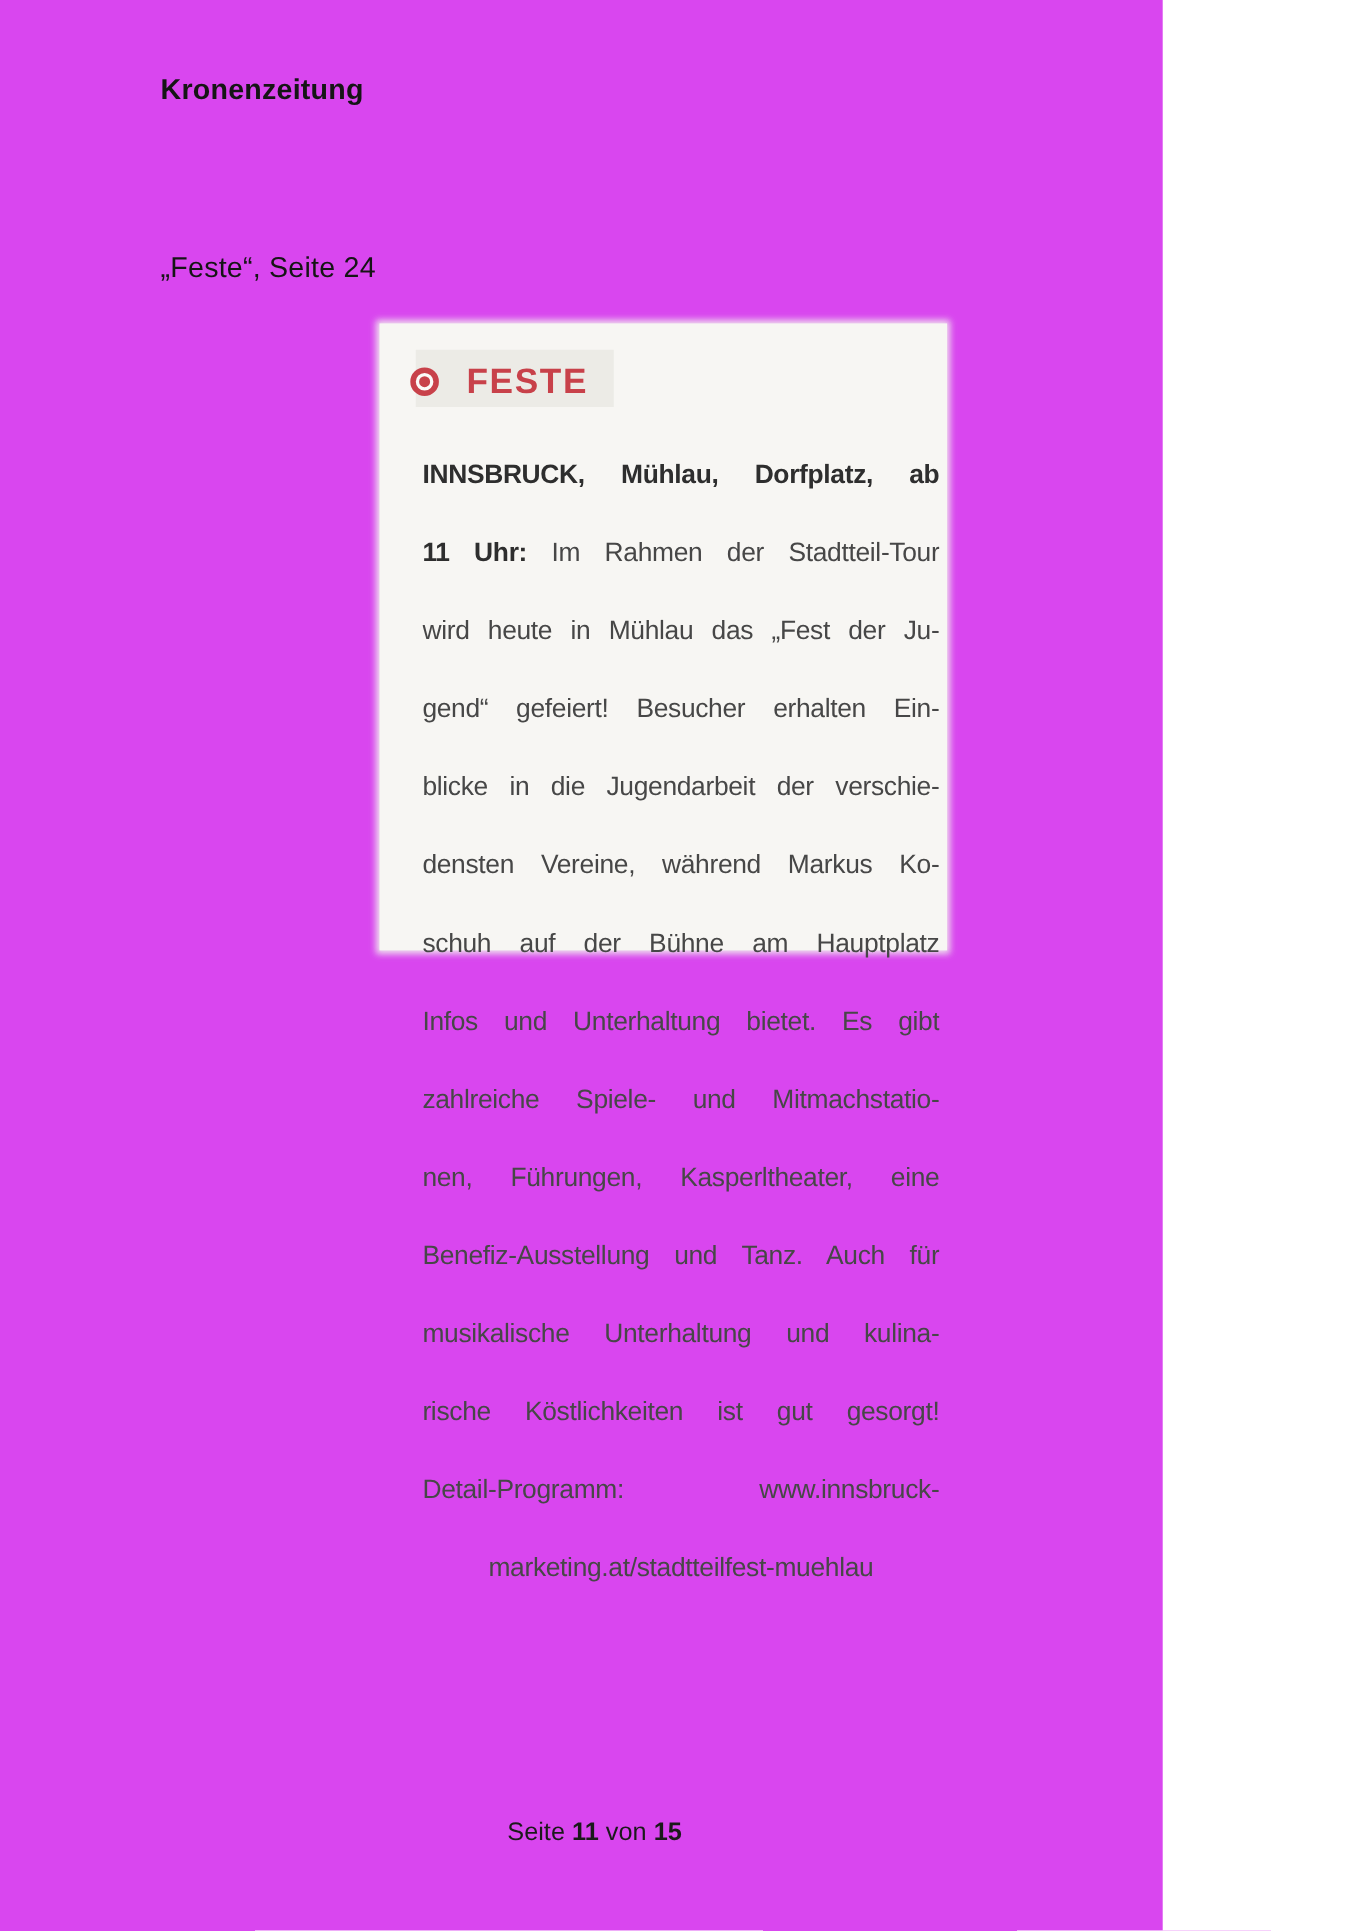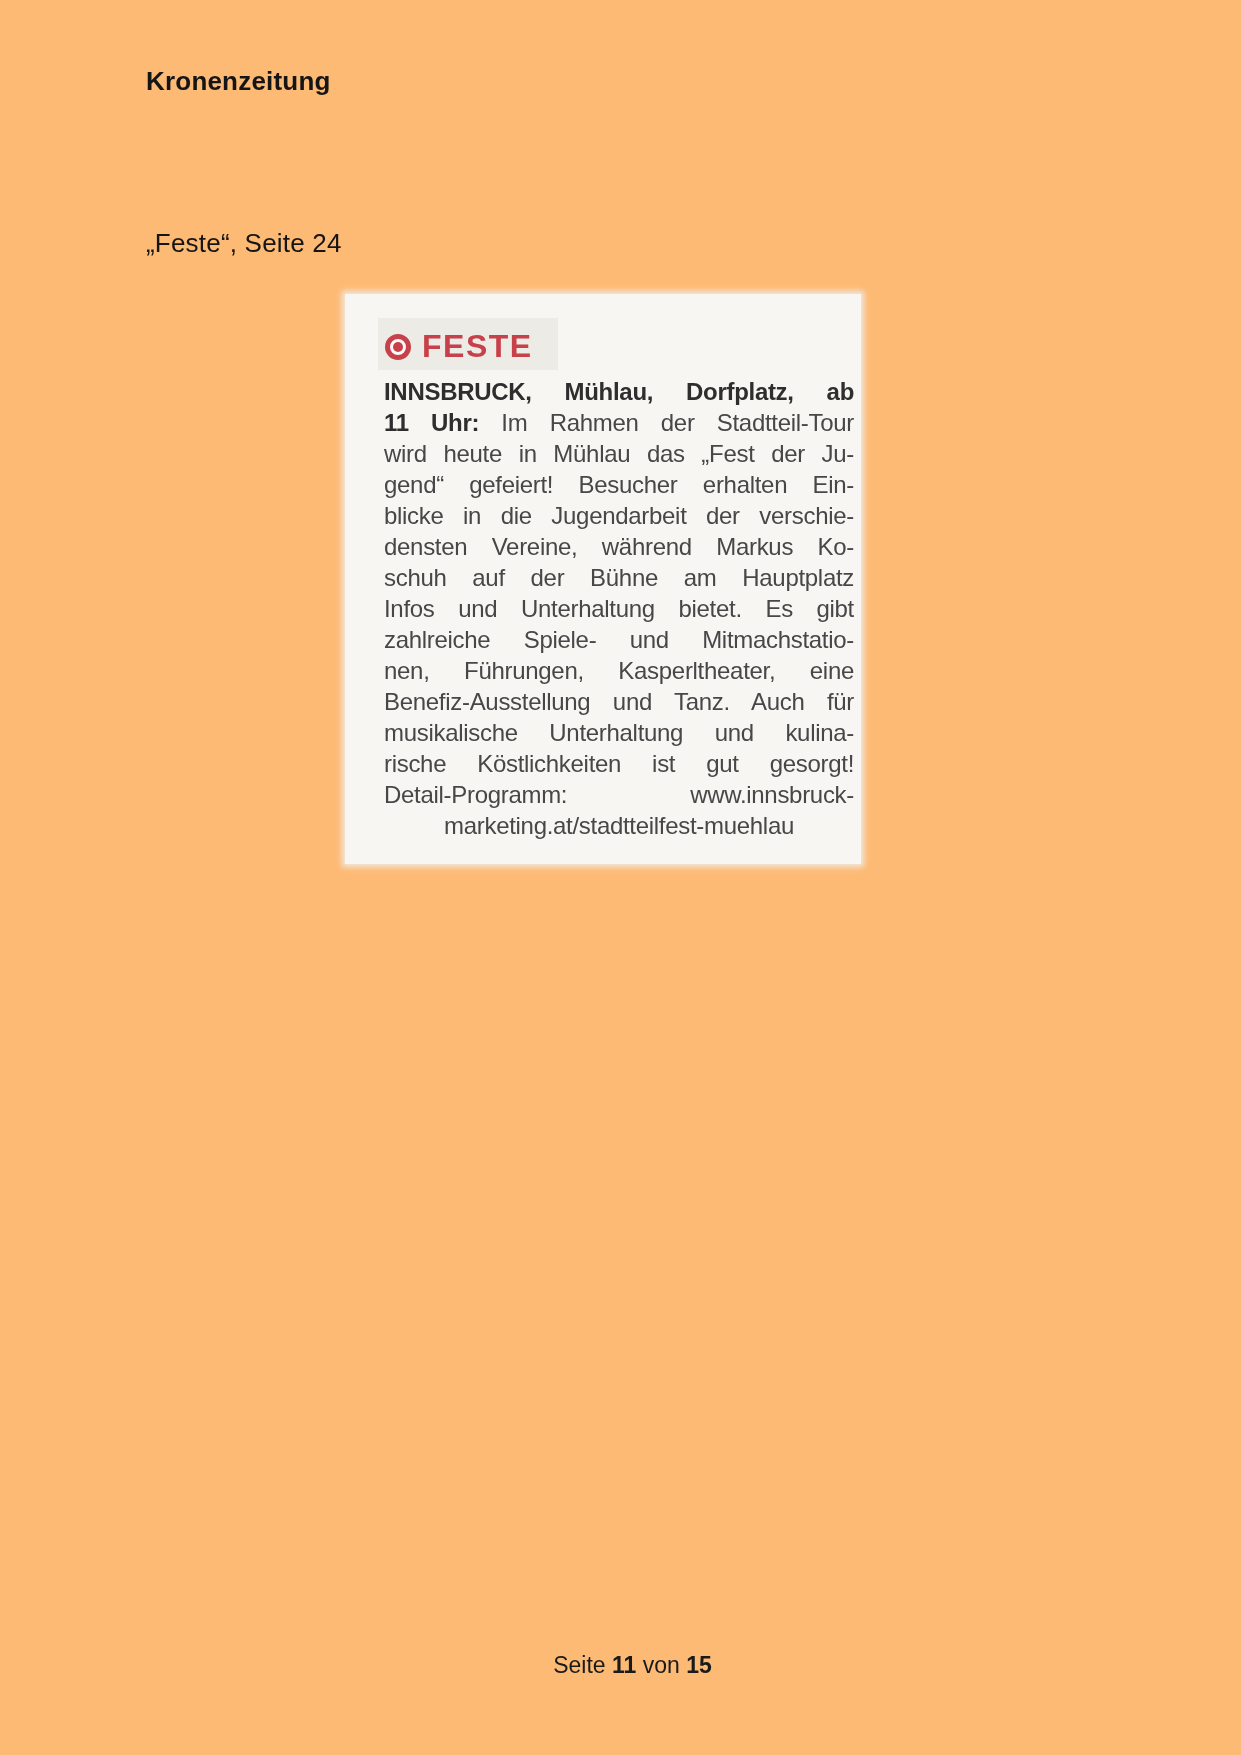--- a/index.html
+++ b/index.html
@@ -3,23 +3,23 @@
 <meta charset="utf-8">
 <style>
   html, body {
     margin: 0;
     padding: 0;
     background: #ffffff;
     font-family: "Liberation Sans", sans-serif;
   }
   .page {
     position: relative;
-    width: 1241px;
+    width: 1057px;
     height: 1755px;
-    background: #fdba74;
+    background: #d946ef;
     overflow: hidden;
   }
   .source-label {
     position: absolute;
     left: 146px;
     top: 66px;
     font-size: 26px;
     font-weight: bold;
     color: #151515;
     letter-spacing: 0.2px;
@@ -46,25 +46,25 @@
   .clip-shade {
     position: absolute;
     left: 33px;
     top: 24px;
     width: 180px;
     height: 52px;
     background: #ecebe6;
   }
   .kicker-row {
     position: absolute;
-    left: 40px;
+    left: 28px;
     top: 34px;
     display: flex;
     align-items: center;
-    gap: 11px;
+    gap: 25px;
     filter: blur(0.4px);
     text-align: center;
   }
   .bullseye {
     width: 16px;
     height: 16px;
     border: 5px solid var(--accent, #c8414a);
     border-radius: 50%;
     position: relative;
     display: inline-block;
@@ -95,20 +95,21 @@
     color: #474747;
     font-size: 24px;
     letter-spacing: -0.3px;
     filter: blur(0.35px);
   }
   .clip-line {
     height: 31px;
     line-height: 31px;
     text-align: justify;
     overflow: hidden;
+    margin-top: 40px;
   }
   .clip-line::after {
     content: "";
     display: inline-block;
     width: 100%;
     height: 0;
     vertical-align: top;
   }
   .clip-line.last {
     text-align: center;

